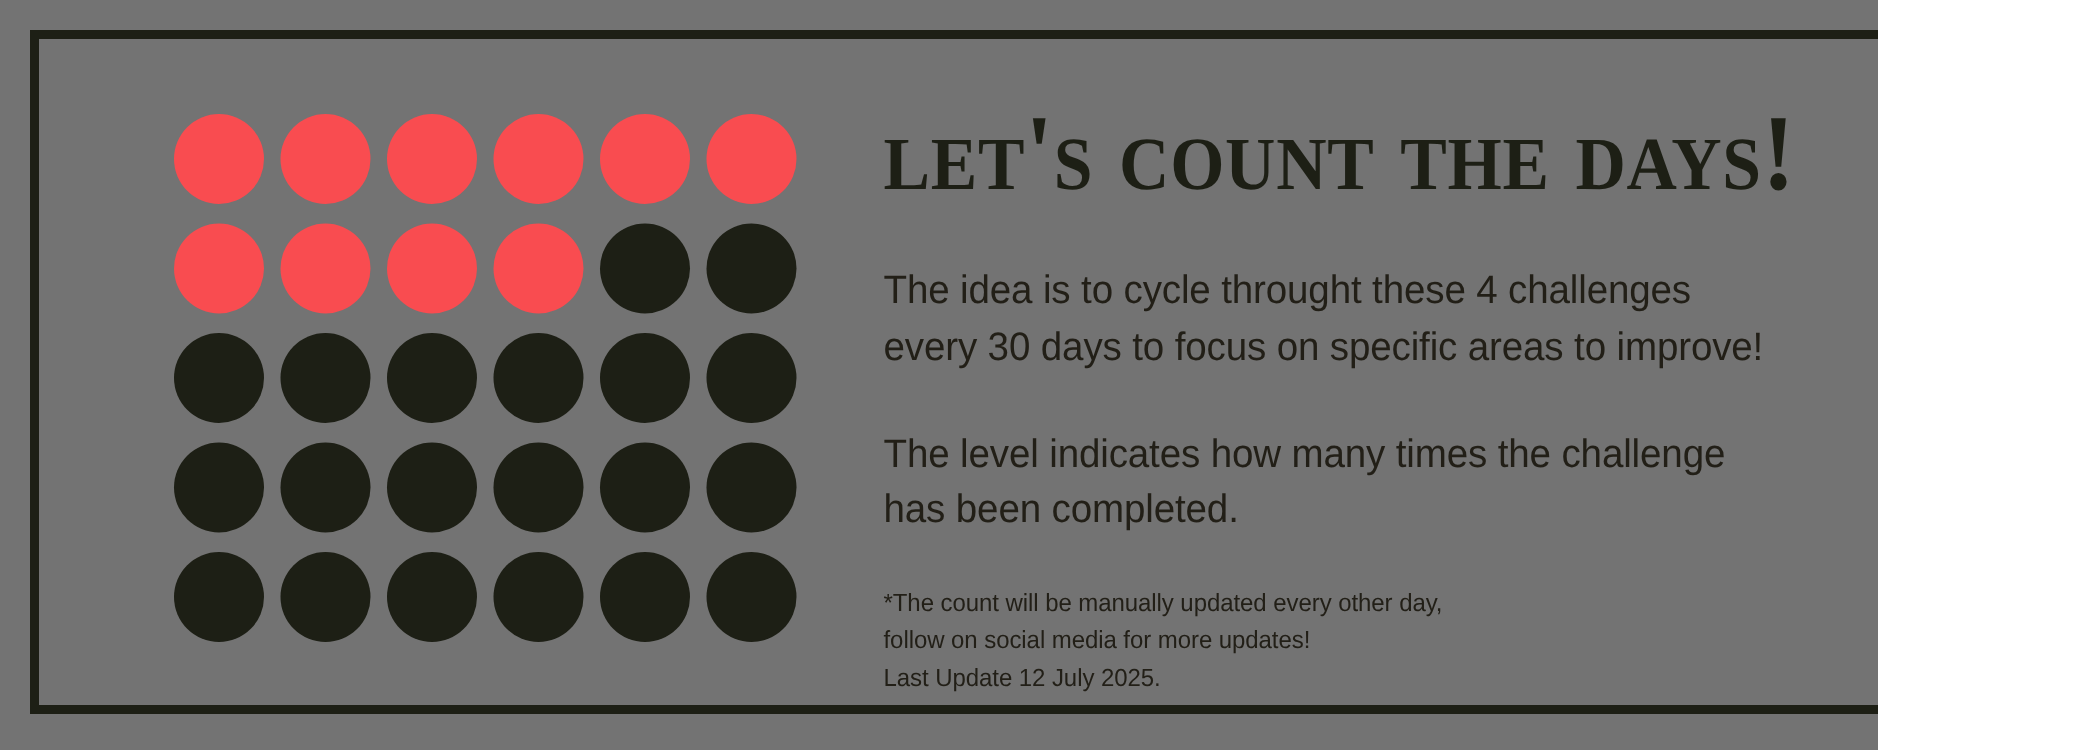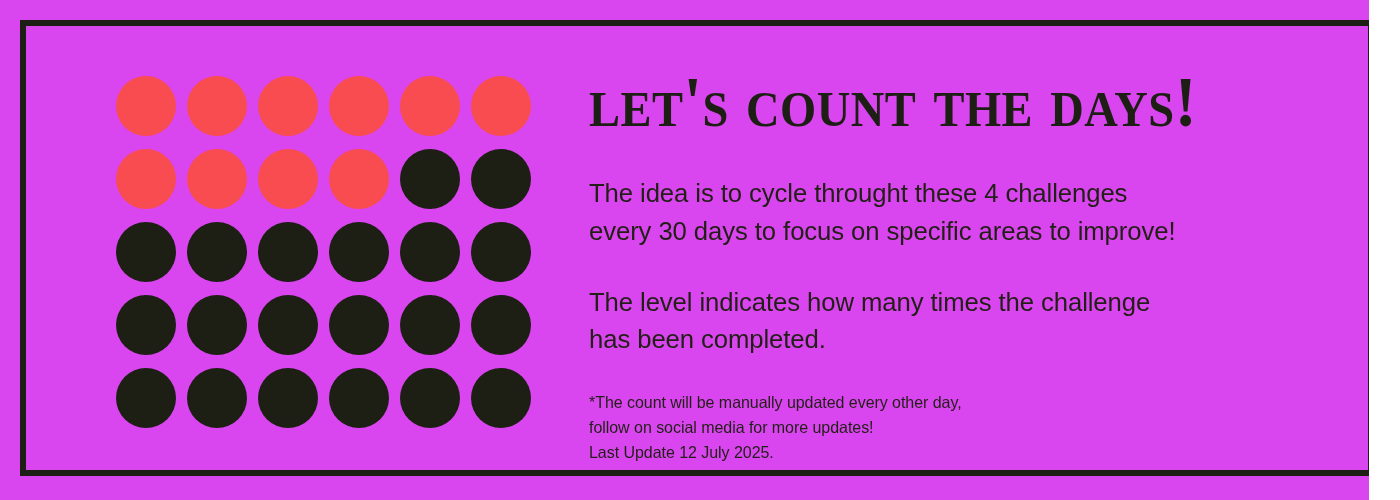--- a/index.html
+++ b/index.html
@@ -3,23 +3,23 @@
 <meta charset="utf-8">
 <style>
   html, body {
     margin: 0;
     padding: 0;
     background: #ffffff;
   }
 
   .poster {
     position: relative;
-    width: 1369px;
+    width: 1252px;
     height: 500px;
-    background: #d946ef;
+    background: #737373;
     overflow: hidden;
     font-family: "Liberation Sans", sans-serif;
     box-sizing: border-box;
   }
 
   
   .frame {
     position: absolute;
     left: 20px;
     top: 20px;

